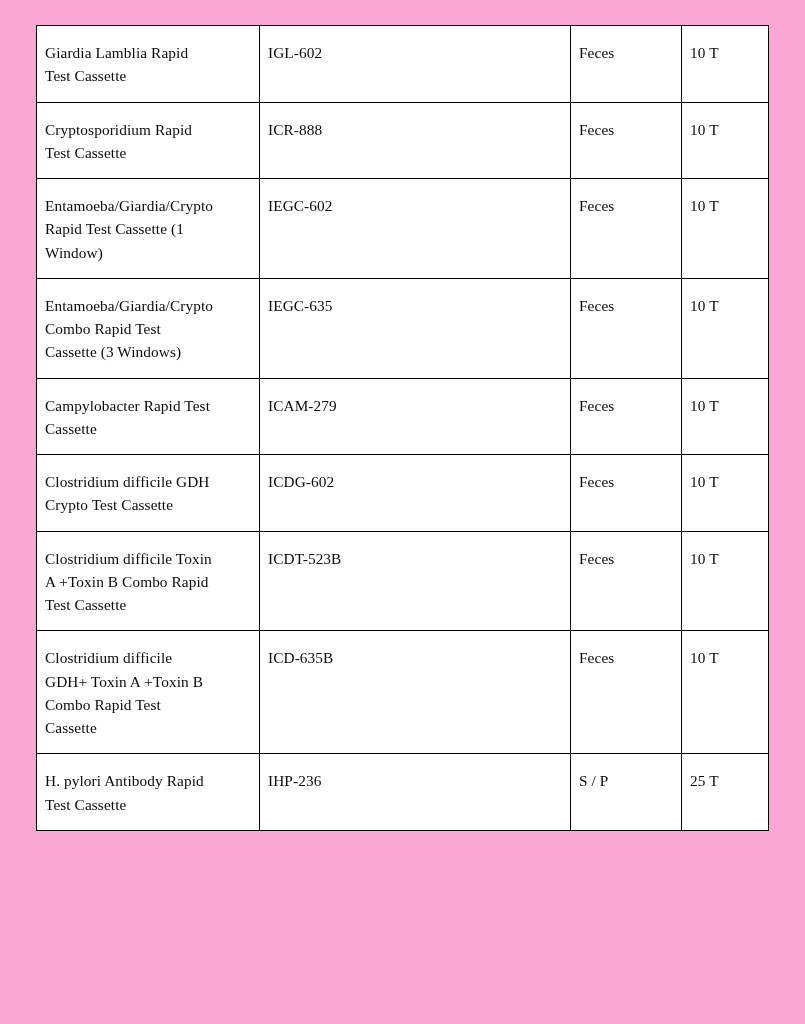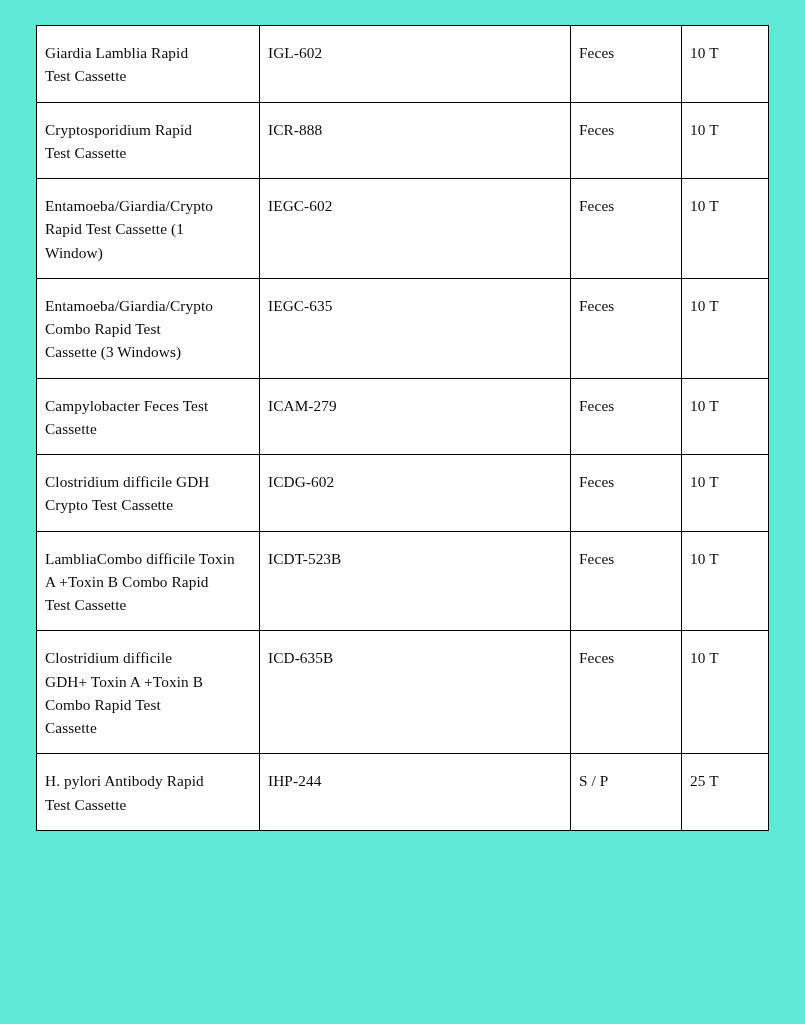--- a/index.html
+++ b/index.html
@@ -13,21 +13,21 @@
     height: 1024px;
     font-family: "Liberation Serif", "DejaVu Serif", serif;
     color: #0a0a0a;
     overflow: hidden;
   }
 
   .page {
     position: relative;
     width: 805px;
     height: 1024px;
-    background: #5eead4;
+    background: #f9a8d4;
   }
 
   .table-wrap {
     position: absolute;
     left: 36px;
     top: 25px;
     width: 732px;
   }
 
   table.product-table {
@@ -128,21 +128,21 @@
             </td>
           <td>
               <span class="cell-text">Feces</span>
             </td>
           <td>
               <span class="cell-text">10 T</span>
             </td>
         </tr>
         <tr>
           <td>
-              <span class="cell-text">Campylobacter Feces Test
+              <span class="cell-text">Campylobacter Rapid Test
 Cassette</span>
             </td>
           <td>
               <span class="cell-text">ICAM-279</span>
             </td>
           <td>
               <span class="cell-text">Feces</span>
             </td>
           <td>
               <span class="cell-text">10 T</span>
@@ -158,21 +158,21 @@
             </td>
           <td>
               <span class="cell-text">Feces</span>
             </td>
           <td>
               <span class="cell-text">10 T</span>
             </td>
         </tr>
         <tr>
           <td>
-              <span class="cell-text">LambliaCombo difficile Toxin
+              <span class="cell-text">Clostridium difficile Toxin
 A +Toxin B Combo Rapid
 Test Cassette</span>
             </td>
           <td>
               <span class="cell-text">ICDT-523B</span>
             </td>
           <td>
               <span class="cell-text">Feces</span>
             </td>
           <td>
@@ -195,21 +195,21 @@
           <td>
               <span class="cell-text">10 T</span>
             </td>
         </tr>
         <tr>
           <td>
               <span class="cell-text">H. pylori Antibody Rapid
 Test Cassette</span>
             </td>
           <td>
-              <span class="cell-text">IHP-244</span>
+              <span class="cell-text">IHP-236</span>
             </td>
           <td>
               <span class="cell-text">S / P</span>
             </td>
           <td>
               <span class="cell-text">25 T</span>
             </td>
         </tr>
       </tbody>
     </table>

